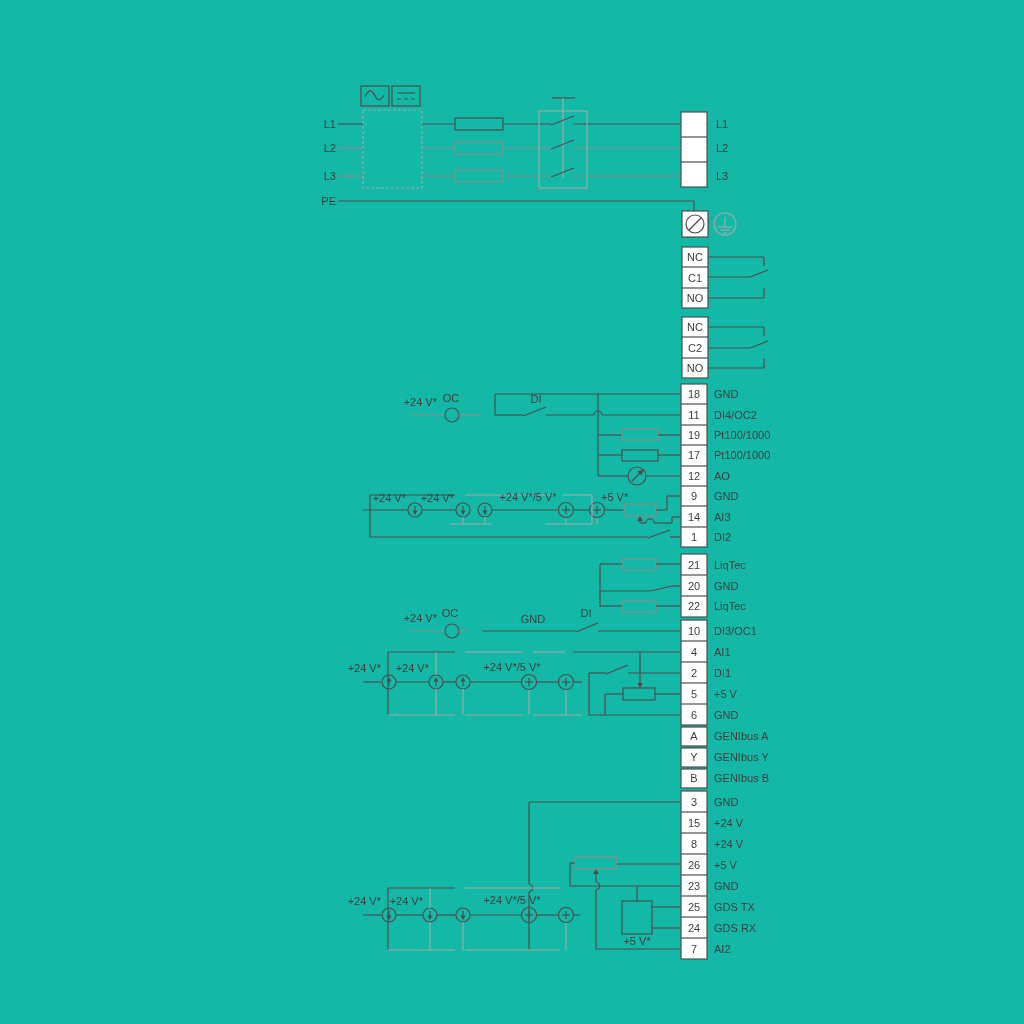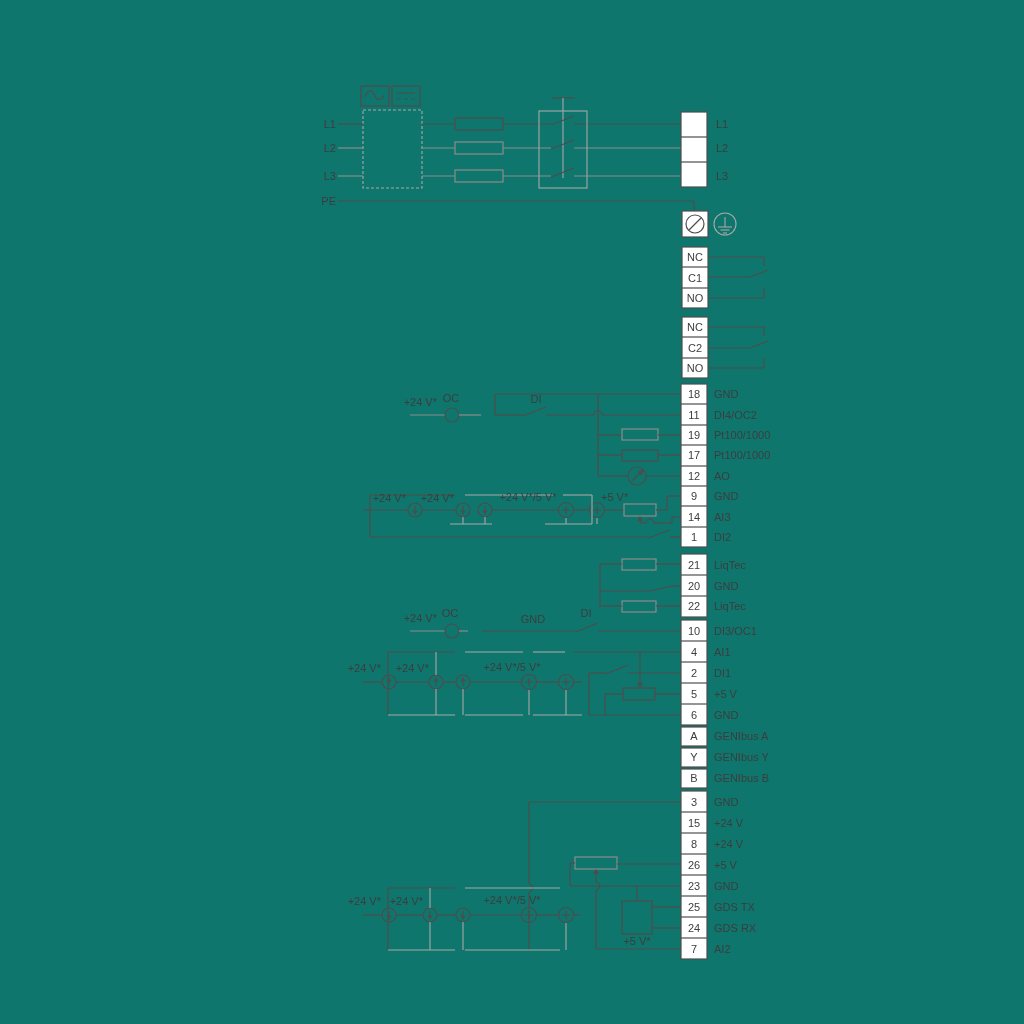--- a/index.html
+++ b/index.html
@@ -1,16 +1,16 @@
 <!DOCTYPE html>
 <html><head>
 <meta charset="utf-8">
 <style>
   html,body{margin:0;padding:0;background:#fff;}
-  .stage{position:relative;width:1024px;height:1024px;background:#0f766e;overflow:hidden;}
+  .stage{position:relative;width:1024px;height:1024px;background:#14b8a6;overflow:hidden;}
   svg text{font-family:"Liberation Sans",sans-serif;font-size:11px;fill:#3d3d3d;}
   svg .num{text-anchor:middle;}
   svg .mid{text-anchor:middle;}
   svg .end{text-anchor:end;}
   .k{stroke:#4d4d4d;fill:none;stroke-width:1.2px;}
   .m{stroke:#8c8c8c;fill:none;stroke-width:1.2px;}
   .g{stroke:#a8a8a8;fill:none;stroke-width:1.1px;}
   .cell{stroke:#4d4d4d;fill:#ffffff;stroke-width:1.2px;}
   .head{fill:#4d4d4d;stroke:none;}
 </style>

